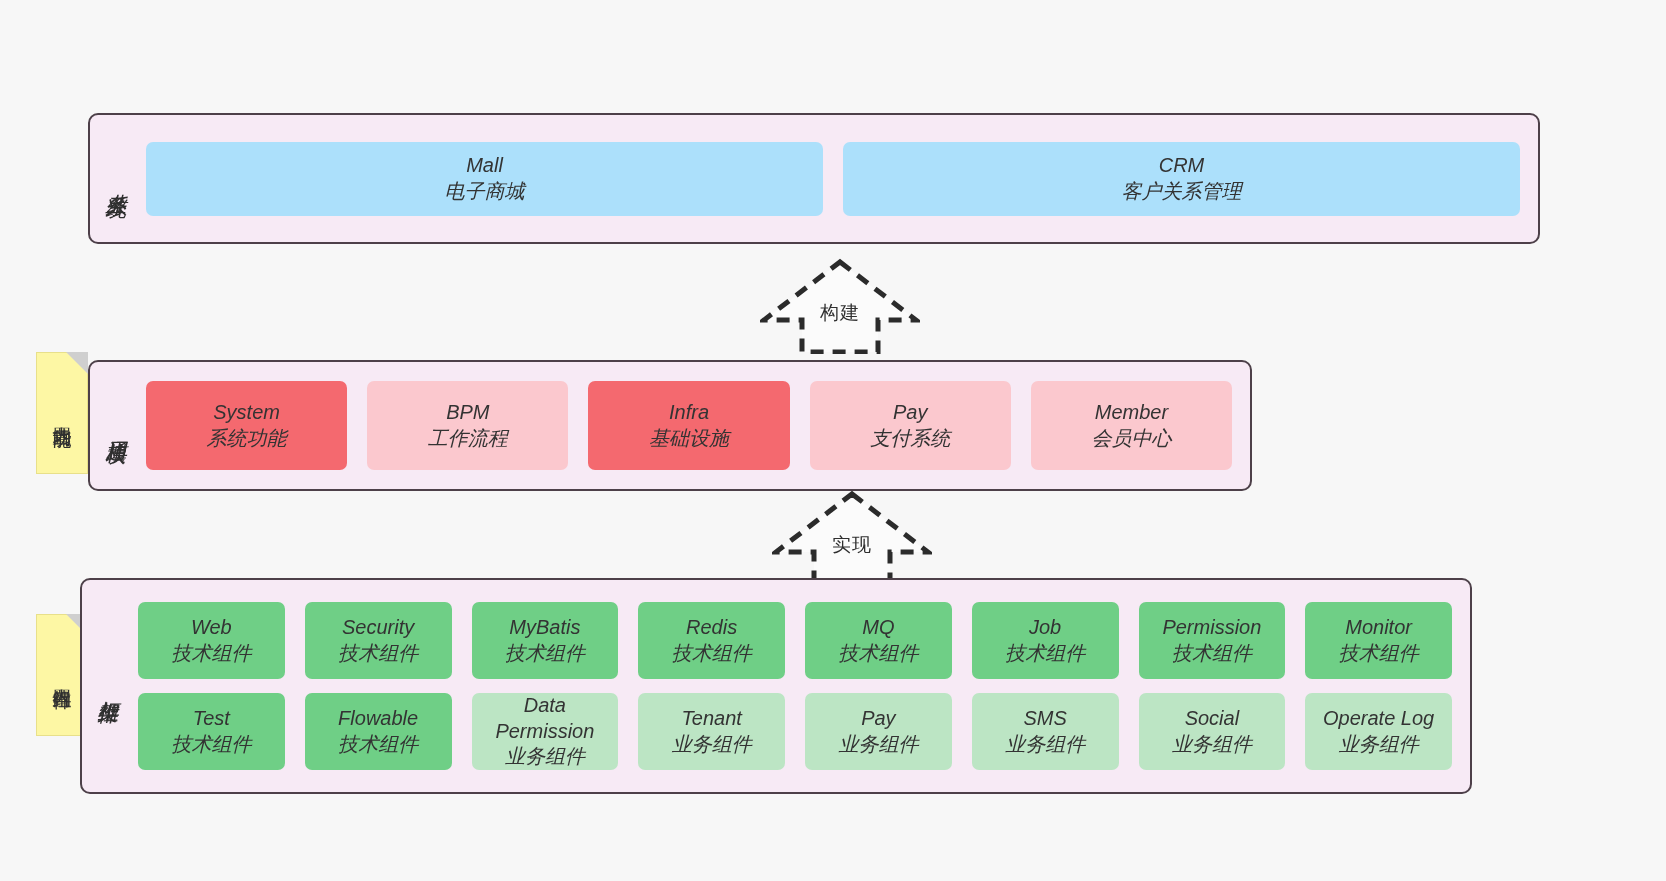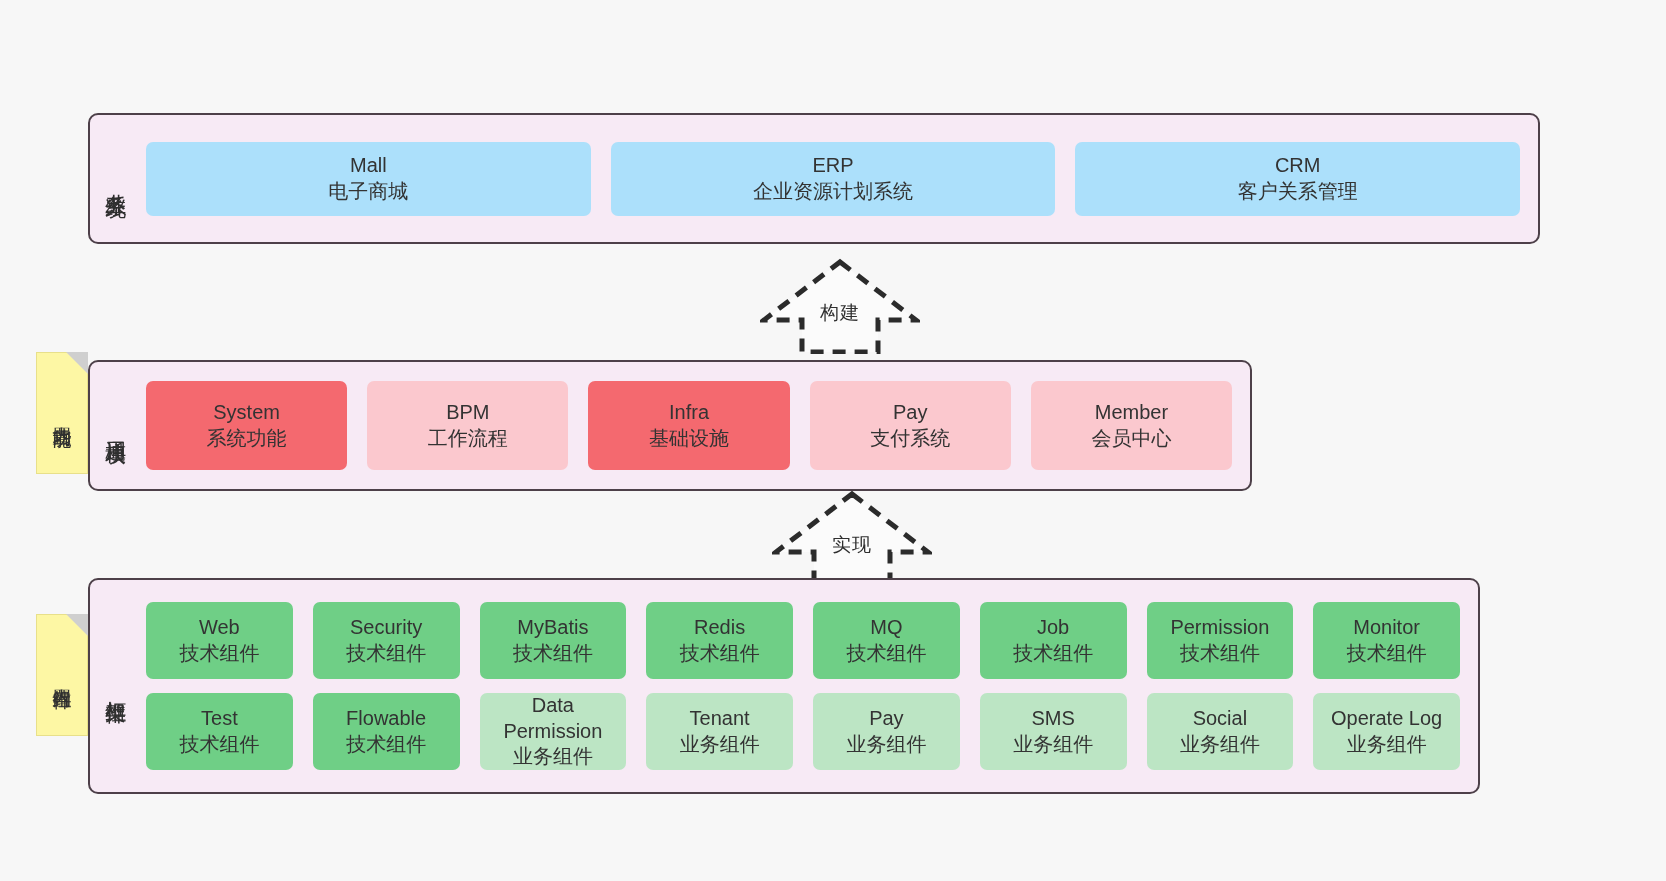--- a/index.html
+++ b/index.html
@@ -26,20 +26,21 @@
   
   .layer {
     position: absolute;
     box-sizing: border-box;
     background: #f7eaf5;
     border: 2px solid #4d4049;
     border-radius: 10px;
     display: flex;
     flex-direction: row;
     align-items: stretch;
+    font-style: italic;
   }
   .layer-title {
     flex: 0 0 auto;
     width: 52px;
     display: flex;
     align-items: center;
     justify-content: center;
     font-size: 21px;
     line-height: 1.13;
     letter-spacing: 1px;
@@ -88,21 +89,21 @@
   .c-green       { background: #6fcf86; }
   .c-green-light { background: #bce5c4; }
 
   
   .layer-biz   { left: 88px;  top: 113px; width: 1452px; height: 131px; }
   .layer-biz   .card { height: 74px; }
 
   .layer-mod   { left: 88px;  top: 360px; width: 1164px; height: 131px; }
   .layer-mod   .card { height: 89px; }
 
-  .layer-frame { left: 88px;  top: 578px; width: 1392px; height: 216px; }
+  .layer-frame { left: 80px;  top: 578px; width: 1392px; height: 216px; }
   .layer-frame .card { height: 77px; }
 
   
   .note {
     position: absolute;
     width: 52px;
     background: #fdf7a4;
     border: 1px solid #e8e08a;
     box-sizing: border-box;
     display: flex;
@@ -160,24 +161,20 @@
 
   <div class="layer layer-biz">
     <div class="layer-title">业务系统</div>
     <div class="layer-body">
       <div class="row">
         <div class="card c-blue">
           <span class="t1">Mall</span>
           <span class="t2">电子商城</span>
         </div>
         <div class="card c-blue">
-          <span class="t1">ERP</span>
-          <span class="t2">企业资源计划系统</span>
-        </div>
-        <div class="card c-blue">
           <span class="t1">CRM</span>
           <span class="t2">客户关系管理</span>
         </div>
       </div>
     </div>
   </div>
 
   <div class="arrow arrow-build">
     <svg viewBox="0 0 160 96" xmlns="http://www.w3.org/2000/svg">
       <path d="M80 4 L156 62 L118 62 L118 94 L42 94 L42 62 L4 62 Z" fill="#fbfbfb" stroke="#2b2b2b" stroke-width="5" stroke-dasharray="13 9" stroke-linejoin="miter"></path>

